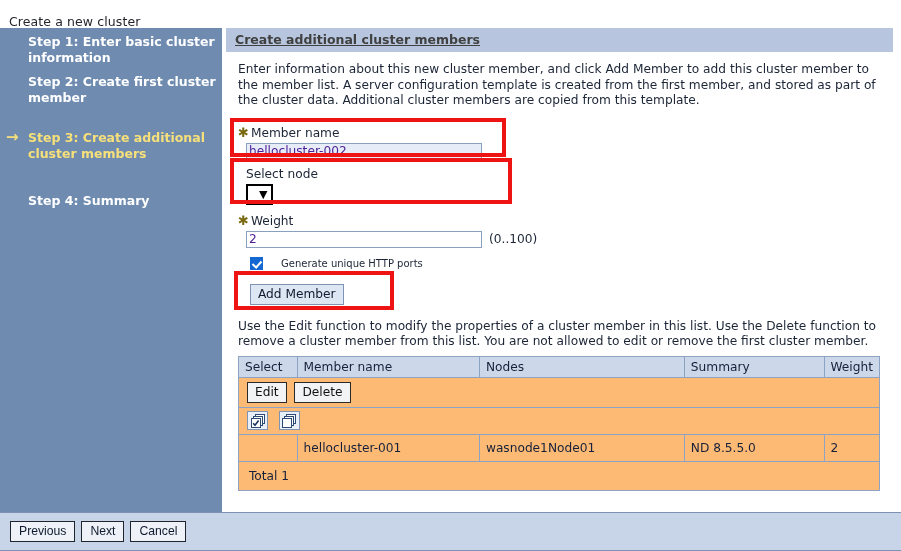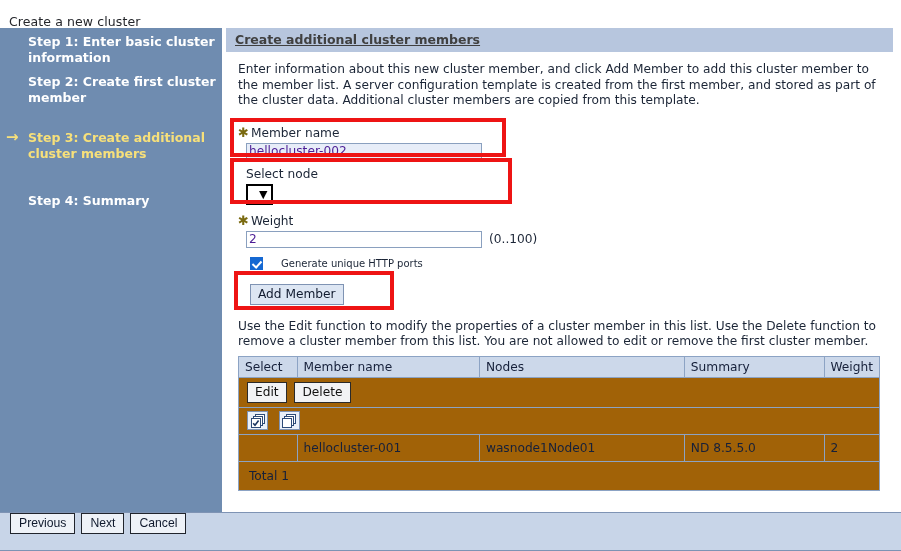--- a/index.html
+++ b/index.html
@@ -242,21 +242,21 @@
   }
   .tbl-icons-cell {
     background: #ccd8ea;
     padding: 3px 6px 3px 8px !important;
   }
   #members-table thead th {
     background: #ccd8ea;
     font-weight: normal;
   }
   #members-table tbody td {
-    background: #a16207;
+    background: #fdba74;
     height: 20px;
   }
   .tbl-footer-cell {
     background: #ccd8ea;
     padding: 4px 6px 4px 10px !important;
   }
   .col-select { width: 46px; }
   .col-member { width: 174px; }
   .col-nodes  { width: 196px; }
   .col-version{ width: 130px; }
@@ -284,21 +284,21 @@
     width: 901px;
     height: 39px;
     background: #c8d5e8;
     border-top: 1px solid #7e93b4;
     border-bottom: 1px solid #7e93b4;
     box-sizing: border-box;
   }
   #action-bar-inner {
     position: absolute;
     left: 10px;
-    top: 0;
+    top: 8px;
     display: flex;
     gap: 6px;
     border-radius: 9px;
   }
   .btn-action {
     background: #eef2f8;
     border: 1px solid #20242c;
     font-size: 12.2px;
     padding: 2px 8px 3px 8px;
     color: #101a2e;

